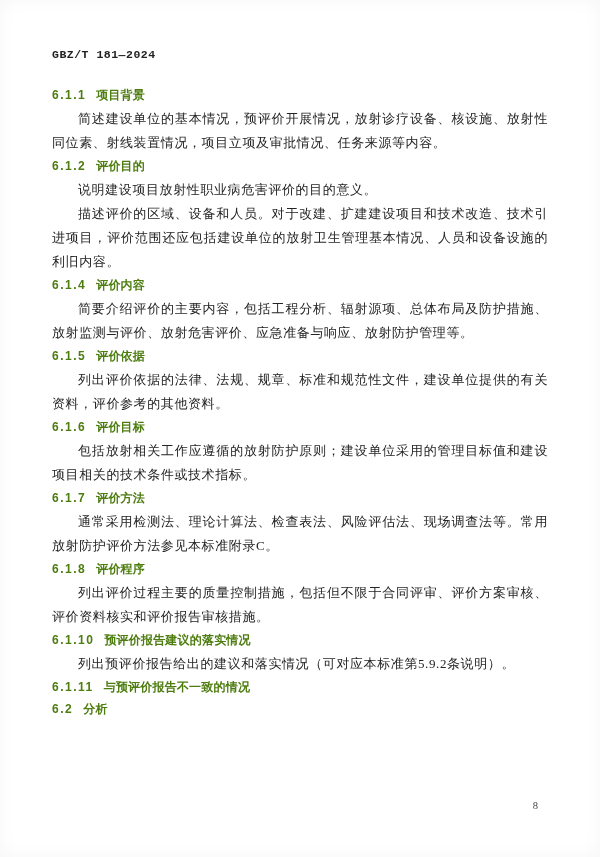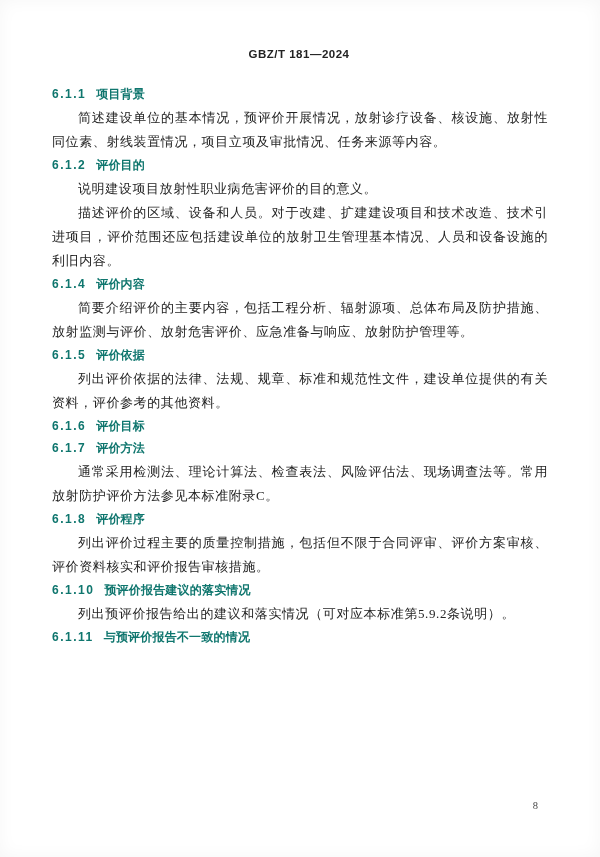--- a/index.html
+++ b/index.html
@@ -13,34 +13,34 @@
   .page {
     position: relative;
     width: 600px;
     height: 857px;
     background: #ffffff;
     box-shadow: inset 0 0 18px rgba(0,0,0,0.04);
     padding: 48px 52px 0 52px;
     overflow: hidden;
   }
   .doc-header {
-    text-align: center;
-    font-family: Liberation Sans, sans-serif;
+    text-align: left;
+    font-family: Liberation Mono, monospace;
     font-size: 11.5px;
     font-weight: bold;
     letter-spacing: 0.5px;
     color: #222;
     padding-right: 2px;
     margin-bottom: 24px;
   }
   .section-heading {
     font-family: "Liberation Sans", "DejaVu Sans", sans-serif;
     font-size: 12px;
     font-weight: bold;
-    color: #0f766e;
+    color: #4d7c0f;
     line-height: 21px;
     margin: 1px 0 1px 0;
     letter-spacing: 0.2px;
   }
   .section-heading .sec-num {
     letter-spacing: 1.5px;
     margin-right: 10px;
   }
   .section-para {
     font-size: 13px;
@@ -87,20 +87,21 @@
       <p class="section-para">简要介绍评价的主要内容，包括工程分析、辐射源项、总体布局及防护措施、放射监测与评价、放射危害评价、应急准备与响应、放射防护管理等。</p>
     </div>
 
     <div class="section">
       <h3 class="section-heading"><span class="sec-num">6.1.5</span><span>评价依据</span></h3>
       <p class="section-para">列出评价依据的法律、法规、规章、标准和规范性文件，建设单位提供的有关资料，评价参考的其他资料。</p>
     </div>
 
     <div class="section">
       <h3 class="section-heading"><span class="sec-num">6.1.6</span><span>评价目标</span></h3>
+      <p class="section-para">包括放射相关工作应遵循的放射防护原则；建设单位采用的管理目标值和建设项目相关的技术条件或技术指标。</p>
     </div>
 
     <div class="section">
       <h3 class="section-heading"><span class="sec-num">6.1.7</span><span>评价方法</span></h3>
       <p class="section-para">通常采用检测法、理论计算法、检查表法、风险评估法、现场调查法等。常用放射防护评价方法参见本标准附录C。</p>
     </div>
 
     <div class="section">
       <h3 class="section-heading"><span class="sec-num">6.1.8</span><span>评价程序</span></h3>
     </div>
@@ -111,18 +112,21 @@
 
     <div class="section">
       <h3 class="section-heading"><span class="sec-num">6.1.10</span><span>预评价报告建议的落实情况</span></h3>
       <p class="section-para">列出预评价报告给出的建议和落实情况（可对应本标准第5.9.2条说明）。</p>
     </div>
 
     <div class="section">
       <h3 class="section-heading"><span class="sec-num">6.1.11</span><span>与预评价报告不一致的情况</span></h3>
     </div>
 
+    <div class="section">
+      <h3 class="section-heading"><span class="sec-num">6.2</span><span>分析</span></h3>
+    </div>
 
   </div>
 
   <div class="page-footer">8</div>
 
 </div>
 
 </body></html>

